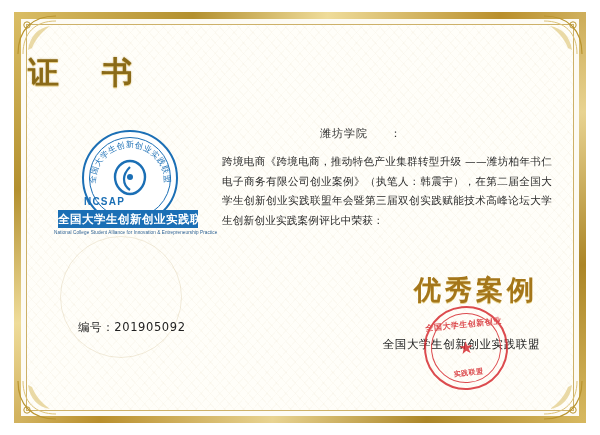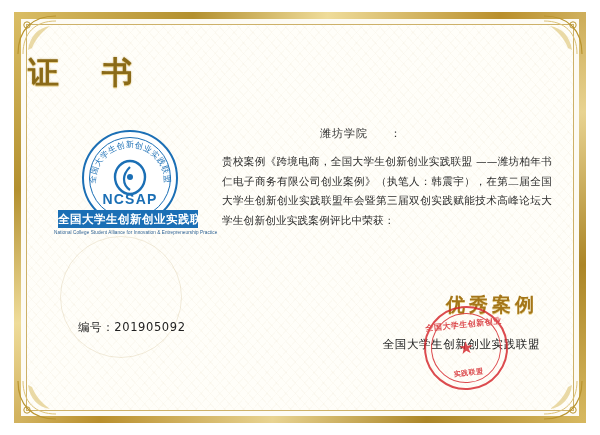--- a/index.html
+++ b/index.html
@@ -137,23 +137,22 @@
     left: 50%;
     top: 26px;
     transform: translateX(-50%);
     width: 42px;
     height: 40px;
   }
   .seal-abbr {
     position: absolute;
     left: 0; right: 0;
     bottom: 17px;
-    text-align: center;
     font-family: "Liberation Sans", sans-serif;
-    font-size: 14px;
+    font-size: 10px;
     font-weight: bold;
     letter-spacing: 1.2px;
     color: #1b6fb5;
   }
   .alliance-bar {
     position: absolute;
     left: 0;
     top: 80px;
     width: 140px;
     height: 18px;
@@ -208,23 +207,23 @@
     color: #2b2b2b;
     letter-spacing: 0.2px;
     text-align: justify;
   }
   .body p { margin: 0; }
 
   
   .award {
     position: absolute;
     right: 62px;
-    top: 292px;
+    top: 272px;
     font-family: "DejaVu Serif", serif;
-    font-size: 19px;
+    font-size: 27px;
     font-weight: bold;
     letter-spacing: 4px;
     color: #a4761a;
     text-shadow: 0 1px 0 #e8d28c;
   }
 
   
   .signature {
     position: absolute;
     right: 60px;
@@ -371,21 +370,21 @@
     <div class="alliance-en">National College Student Alliance for Innovation &amp; Entrepreneurship Practice</div>
   </div>
 
   <div class="watermark"></div>
 
   <div class="recipient">
     <span>潍坊学院</span><span class="colon">：</span>
   </div>
 
   <div class="body">
-    <p>贵校案例《跨境电商，全国大学生创新创业实践联盟 ——潍坊柏年书仁电子商务有限公司创业案例》（执笔人：韩震宇），在第二届全国大学生创新创业实践联盟年会暨第三届双创实践赋能技术高峰论坛大学生创新创业实践案例评比中荣获：</p>
+    <p>跨境电商《跨境电商，推动特色产业集群转型升级 ——潍坊柏年书仁电子商务有限公司创业案例》（执笔人：韩震宇），在第二届全国大学生创新创业实践联盟年会暨第三届双创实践赋能技术高峰论坛大学生创新创业实践案例评比中荣获：</p>
   </div>
 
   <div class="award">优秀案例</div>
 
   <div class="serial">
     <span>编号：</span><span>201905092</span>
   </div>
 
   <div class="signature">
     <div>全国大学生创新创业实践联盟</div>

